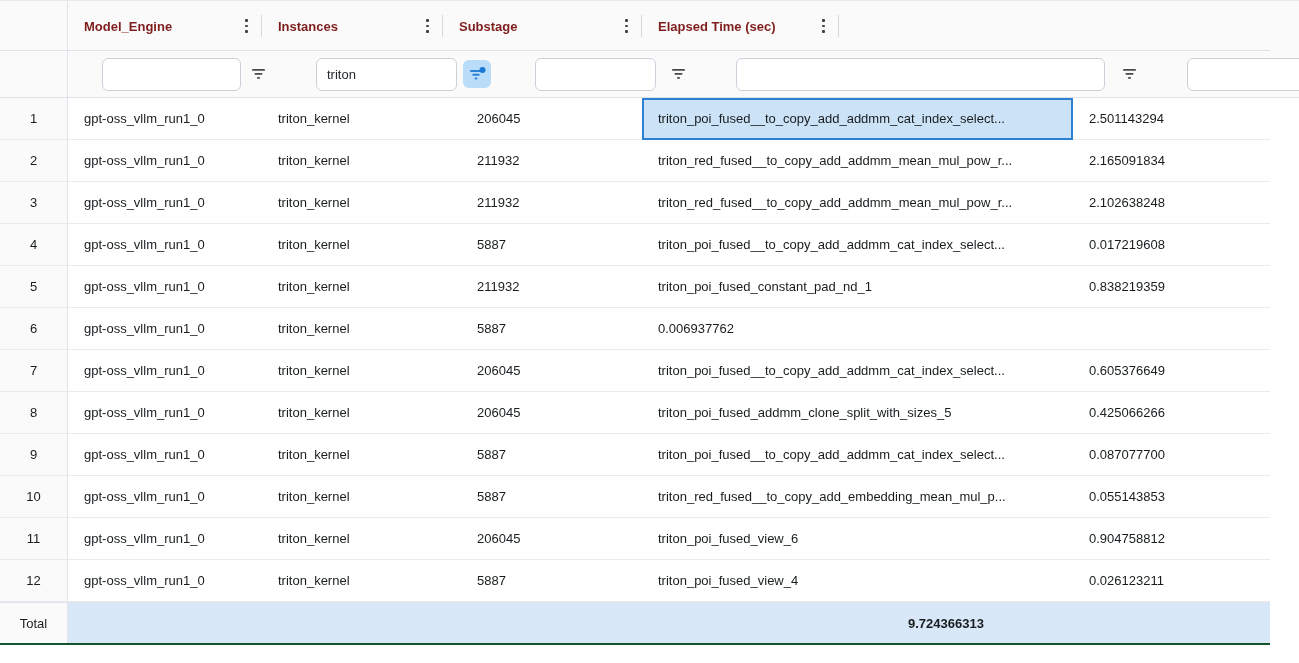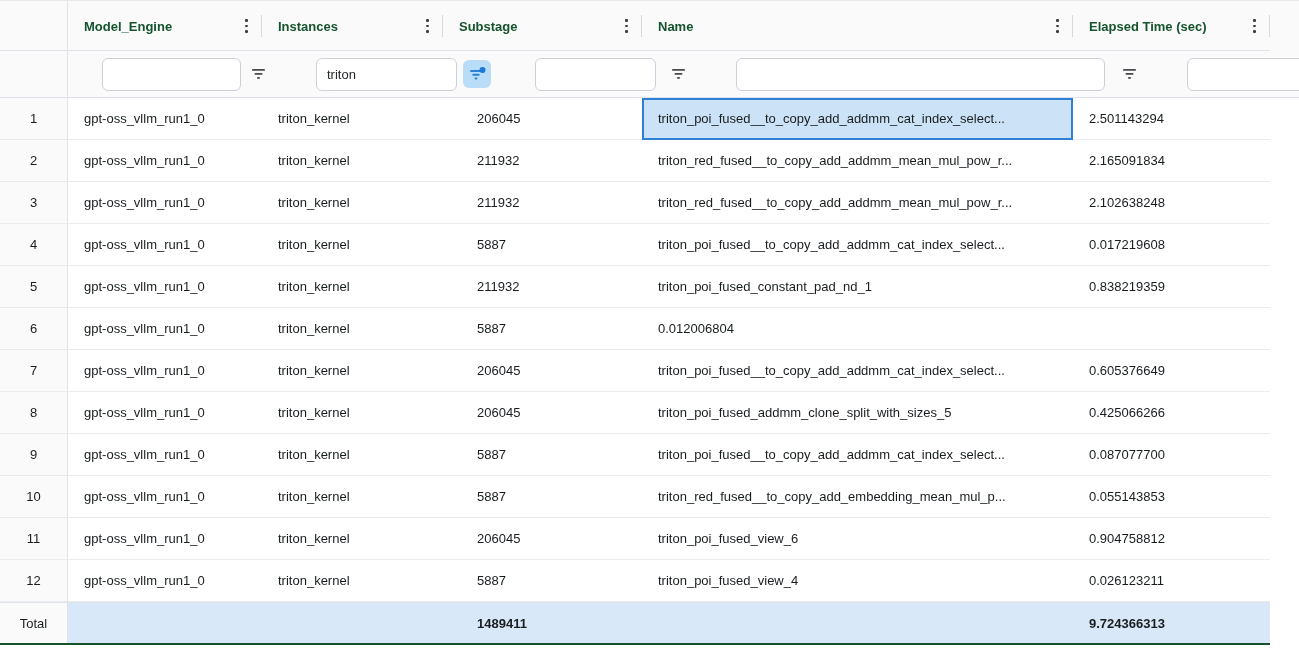--- a/index.html
+++ b/index.html
@@ -17,21 +17,21 @@
   .c-rn { width:68px; flex:none; }
   .c1 { width:194px; flex:none; }
   .c2 { width:199px; flex:none; }
   .c3 { width:181px; flex:none; }
   .c4 { width:431px; flex:none; }
   .c5 { width:197px; flex:none; }
 
   .rn-border { border-right:1px solid #e0e3e8; }
 
   .hcell { position:relative; display:flex; align-items:center; padding:0 12px 0 16px; }
-  .hlabel { font-weight:600; font-size:13px; color:#14532d; white-space:nowrap; }
+  .hlabel { font-weight:600; font-size:13px; color:#7f1d1d; white-space:nowrap; }
   .kebab { margin-left:auto; display:flex; flex-direction:column; gap:2.5px; padding:6px 2px; cursor:pointer; }
   .kebab i { width:2.7px; height:2.7px; background:#3c4146; border-radius:1px; display:block; }
   .hsep { position:absolute; right:0; top:50%; transform:translateY(-50%); width:1px; height:22px; background:#d5d9df; }
 
   .fcell { display:flex; align-items:center; padding-left:14px; padding-right:10px; }
   .fcell input {
     height:33px; border:1px solid #ccd1d9; border-radius:6px; background:#fff;
     font-family:inherit; font-size:13px; color:#23282c; padding:0 10px; outline:none;
   }
   .w1 { width:139px; } .w2 { width:141px; } .w3 { width:121px; } .w4 { width:369px; } .w5 { width:141px; }
@@ -80,29 +80,20 @@
     </div>
     <div class="hcell c2">
       <span class="hlabel">Substage</span>
       <span class="kebab">
           <i></i>
           <i></i>
           <i></i>
         </span>
       <span class="hsep"></span>
     </div>
-    <div class="hcell c4">
-      <span class="hlabel">Name</span>
-      <span class="kebab">
-          <i></i>
-          <i></i>
-          <i></i>
-        </span>
-      <span class="hsep"></span>
-    </div>
     <div class="hcell c5">
       <span class="hlabel">Elapsed Time (sec)</span>
       <span class="kebab">
           <i></i>
           <i></i>
           <i></i>
         </span>
       <span class="hsep"></span>
     </div>
     <div class="header-line"></div>
@@ -217,21 +208,21 @@
       <div class="cell c2">triton_kernel</div>
       <div class="cell c3">211932</div>
       <div class="cell c4">triton_poi_fused_constant_pad_nd_1</div>
       <div class="cell c5">0.838219359</div>
     </div>
     <div class="row">
       <div class="rn c-rn rn-border">6</div>
       <div class="cell c1">gpt-oss_vllm_run1_0</div>
       <div class="cell c2">triton_kernel</div>
       <div class="cell c3">5887</div>
-      <div class="cell c5">0.012006804</div>
+      <div class="cell c5">0.006937762</div>
     </div>
     <div class="row">
       <div class="rn c-rn rn-border">7</div>
       <div class="cell c1">gpt-oss_vllm_run1_0</div>
       <div class="cell c2">triton_kernel</div>
       <div class="cell c3">206045</div>
       <div class="cell c4">triton_poi_fused__to_copy_add_addmm_cat_index_select...</div>
       <div class="cell c5">0.605376649</div>
     </div>
     <div class="row">
@@ -274,19 +265,18 @@
       <div class="cell c4">triton_poi_fused_view_4</div>
       <div class="cell c5">0.026123211</div>
     </div>
   </div>
 
   <div class="total-row">
     <div class="rn c-rn rn-border">Total</div>
     <div class="total-band">
       <div class="cell c1"></div>
       <div class="cell c2"></div>
-      <div class="cell c3">1489411</div>
       <div class="cell c4"></div>
       <div class="cell c5">9.724366313</div>
     </div>
   </div>
 
 </div>
 
 </body></html>

